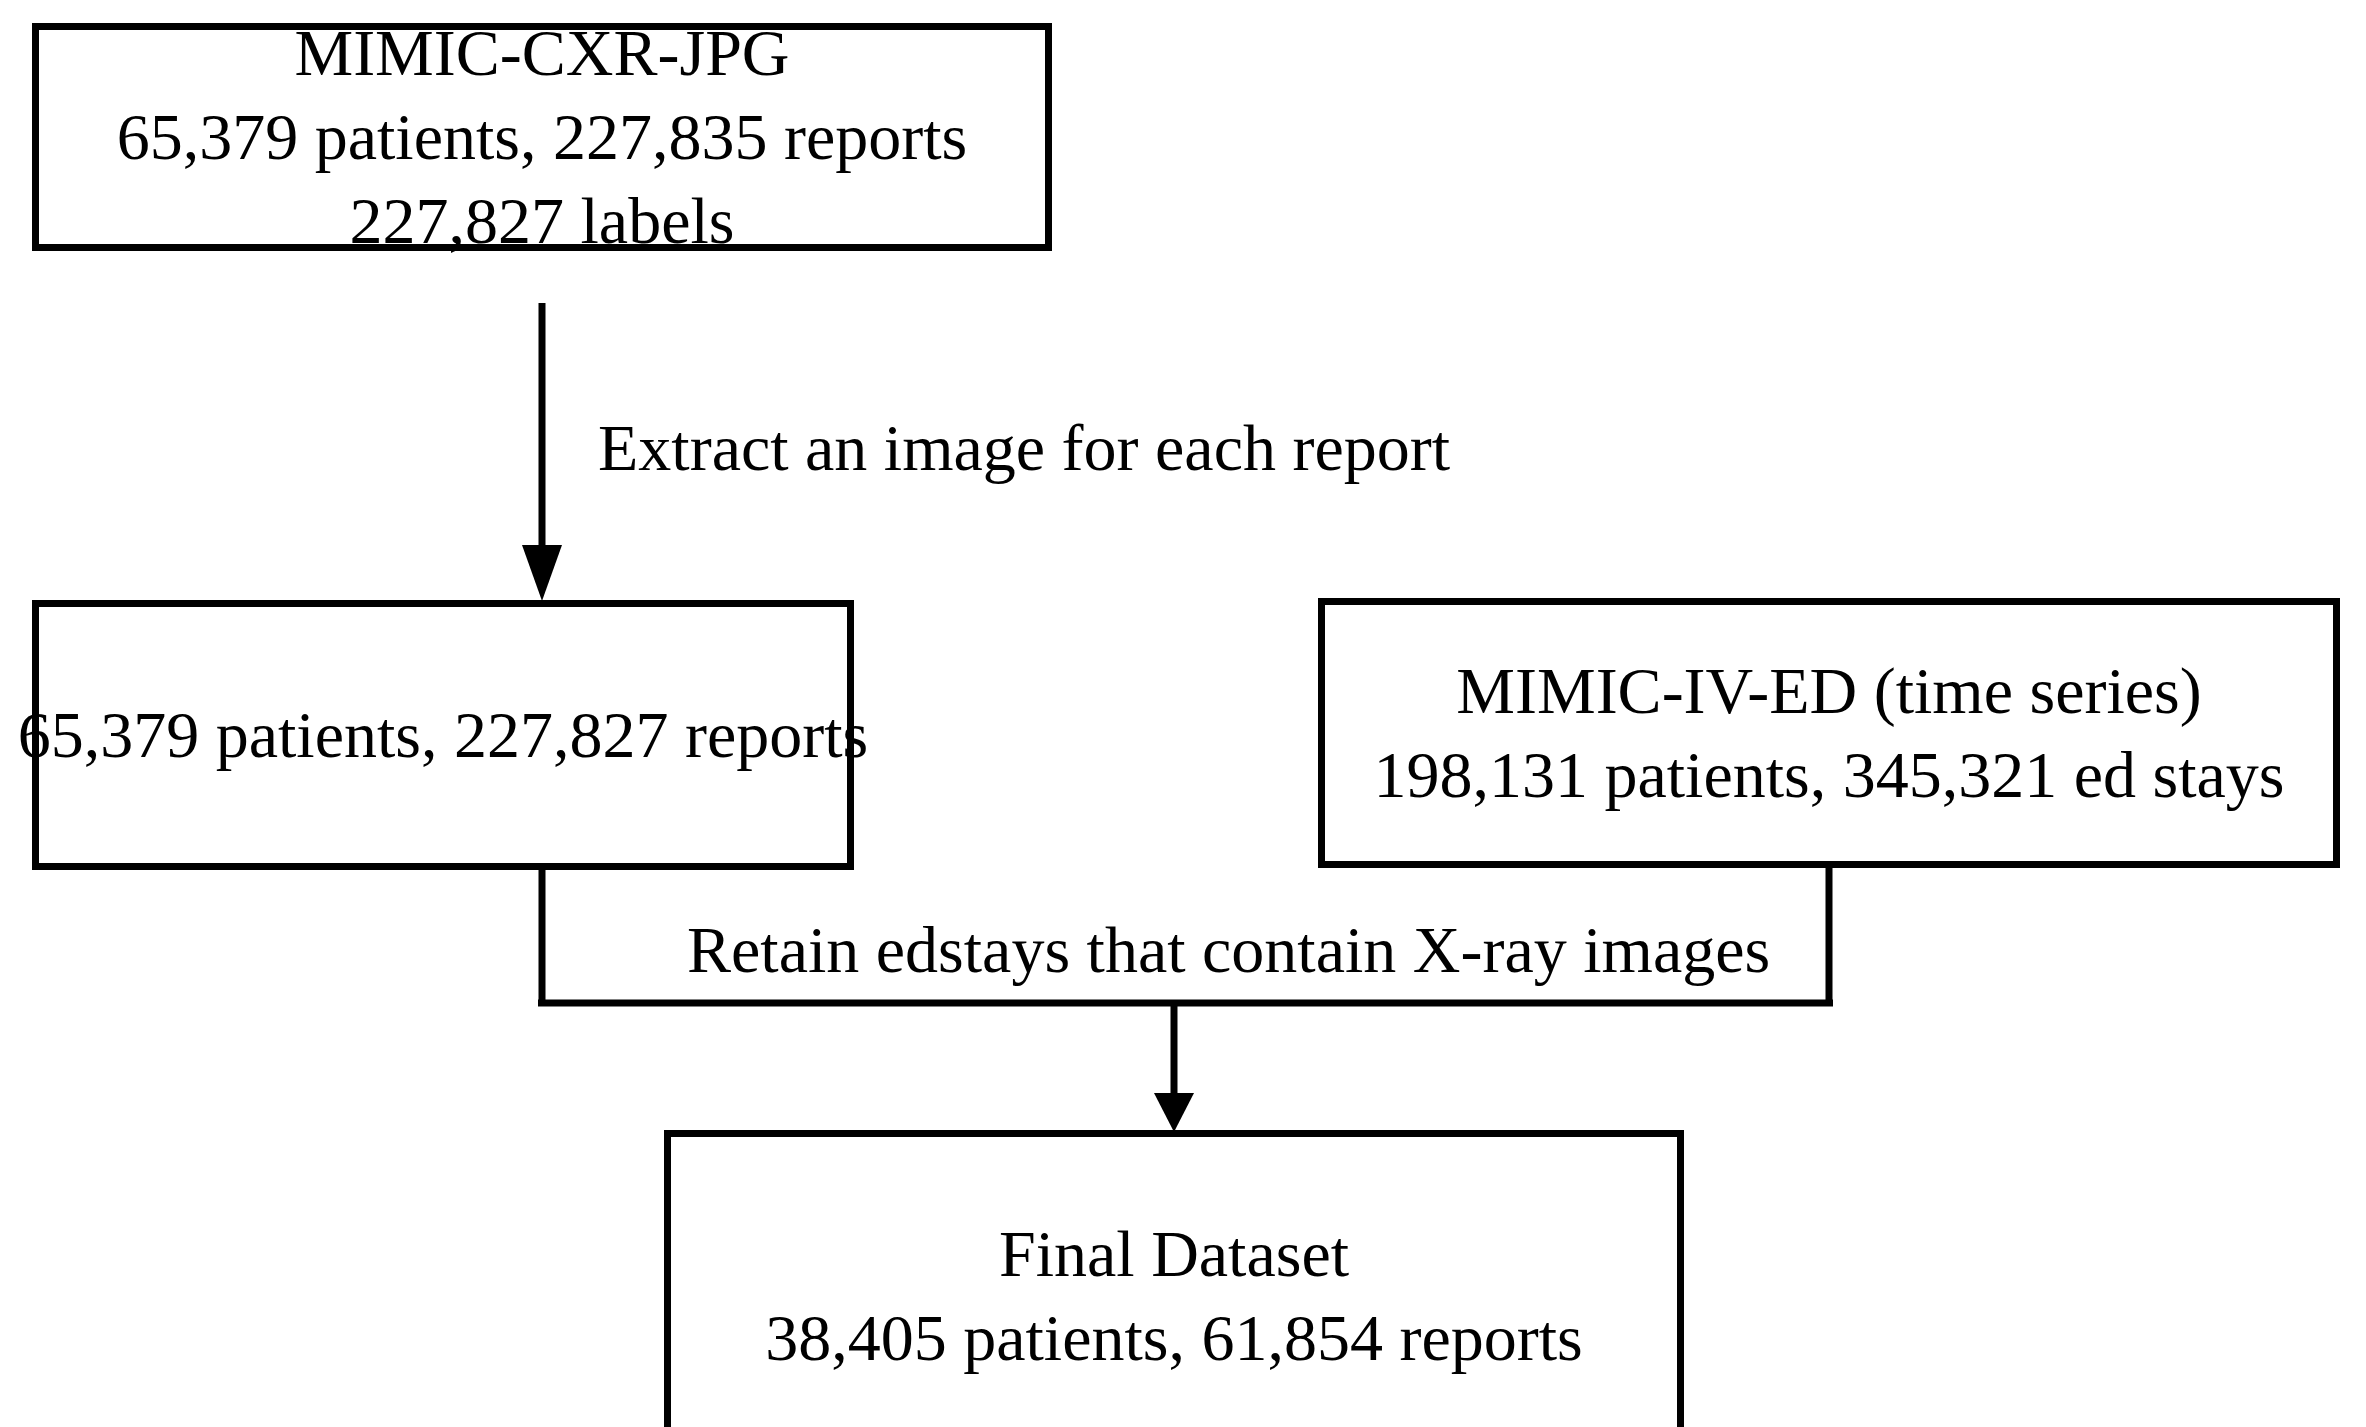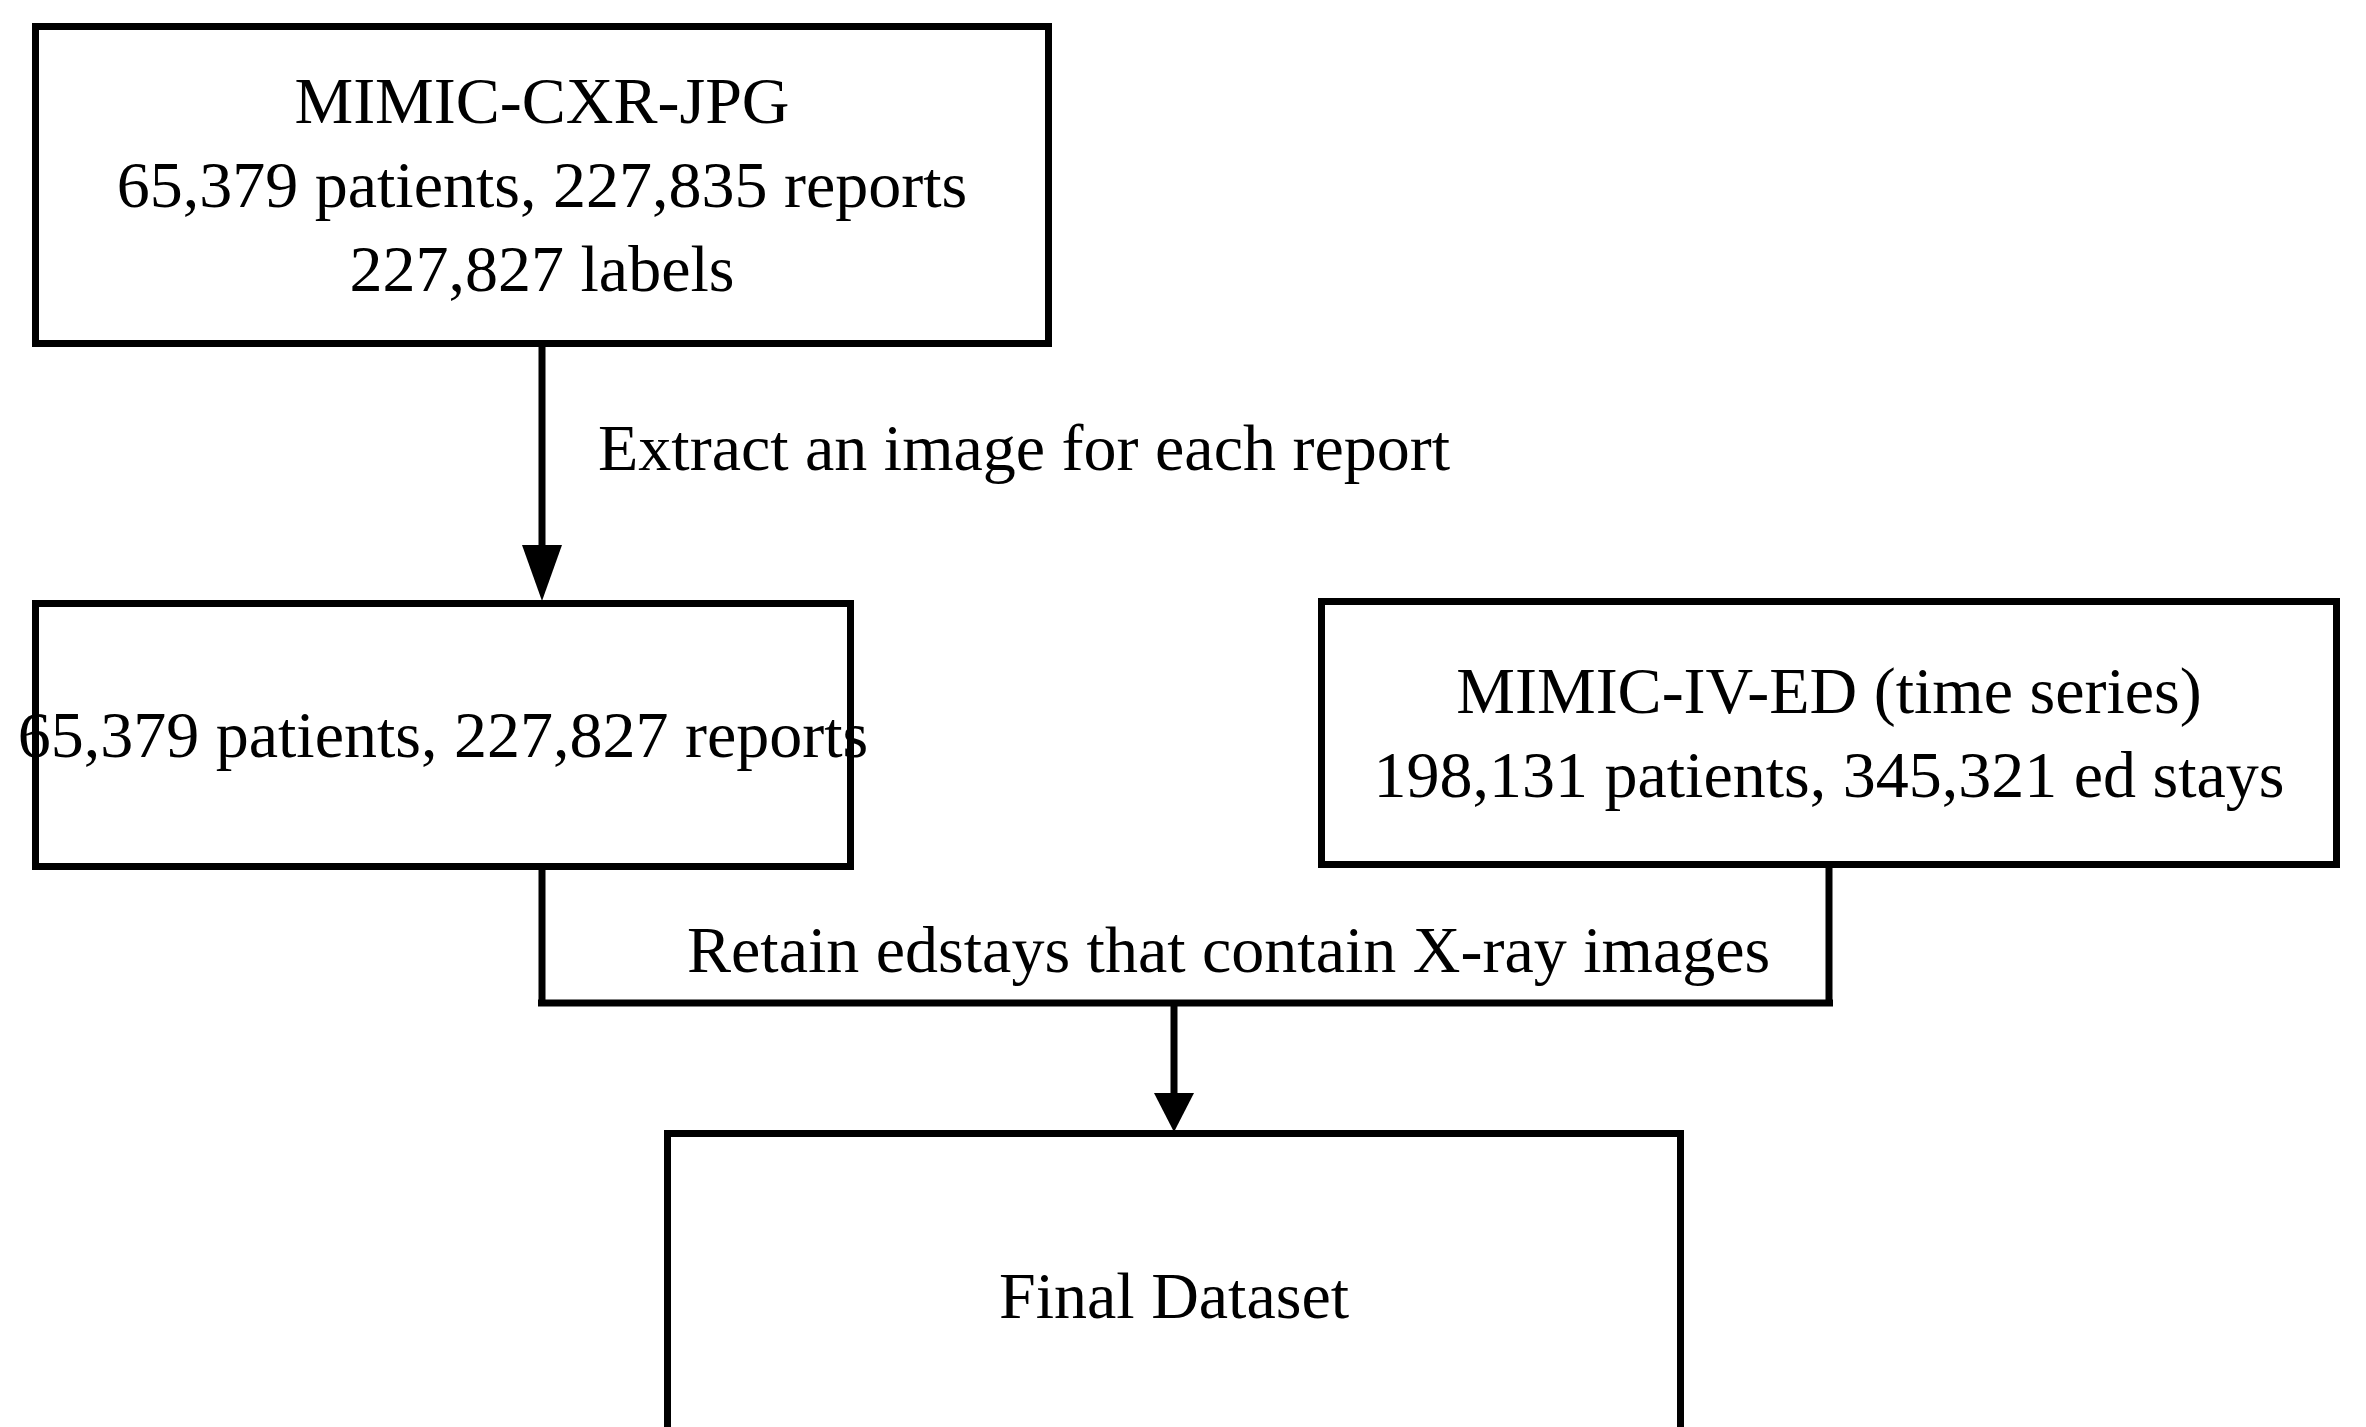--- a/index.html
+++ b/index.html
@@ -32,21 +32,21 @@
     background: #ffffff;
     display: flex;
     flex-direction: column;
     justify-content: center;
     align-items: center;
     text-align: center;
     font-size: 66px;
     line-height: 84px;
     white-space: nowrap;
   }
-  .node-mimic-cxr  { left: 32px;   top: 23px;   width: 1020px; height: 324px; }
+  .node-mimic-cxr  { left: 32px;   top: 23px;   width: 1020px; height: 228px; }
   .node-extracted  { left: 32px;   top: 600px;  width: 822px; height: 270px; }
   .node-mimic-iv   { left: 1318px; top: 598px;  width: 1022px; height: 270px; }
   .node-final      { left: 664px;  top: 1130px; width: 1020px; height: 332px; }
   .edge-label {
     position: absolute;
     font-size: 66px;
     line-height: 84px;
     white-space: nowrap;
   }
   .edge-label-extract { left: 598px; top: 406px; font-family: Liberation Serif, serif; }
@@ -80,19 +80,20 @@
     <div>65,379 patients, 227,827 reports</div>
   </div>
 
   <div class="node node-mimic-iv">
     <div>MIMIC-IV-ED (time series)</div>
     <div>198,131 patients, 345,321 ed stays</div>
   </div>
 
   <div class="node node-final">
     <div>Final Dataset</div>
+    <div>38,405 patients, 61,854 reports</div>
   </div>
 
   <div class="edge-label edge-label-extract">Extract an image for each report</div>
 
   <div class="edge-label edge-label-retain">Retain edstays that contain X-ray images</div>
 
 </div>
 
 </body></html>

